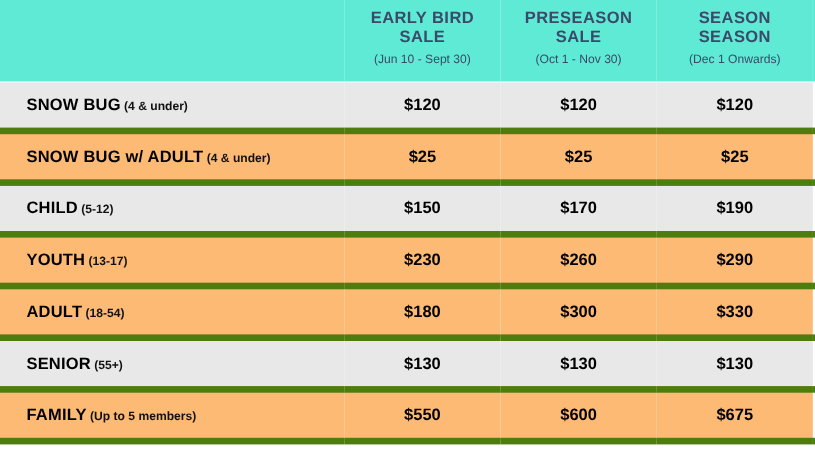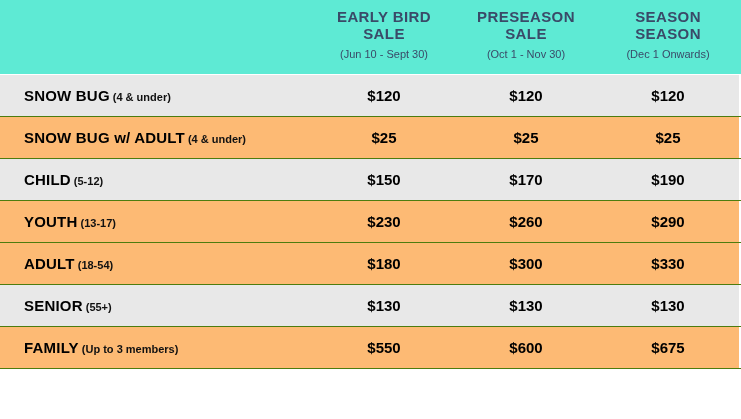--- a/index.html
+++ b/index.html
@@ -47,21 +47,21 @@
     line-height: 13px;
   }
   .head-blank { height: 74px; }
 
   tbody tr.row-odd  td { background: #e8e8e8; }
   tbody tr.row-even td { background: #fdba74; }
 
   tbody td {
     height: 41px;
     border-top: 1px solid #ffffff;
-    border-bottom: 1px solid #4d7c0f;
+    border-bottom: 6px solid #4d7c0f;
     padding: 0;
   }
   td.label-cell {
     padding-left: 24px;
     color: #000000;
     white-space: nowrap;
   }
   .label-main {
     font-size: 15px;
     font-weight: bold;
@@ -175,21 +175,21 @@
       <td class="label-cell">
         <span class="label-main">SENIOR</span><span class="label-note">(55+)</span>
       </td>
       <td class="price-cell">$130</td>
       <td class="price-cell">$130</td>
       <td class="price-cell">$130</td>
       <td class="pad-cell"></td>
     </tr>
     <tr class="row-even">
       <td class="label-cell">
-        <span class="label-main">FAMILY</span><span class="label-note">(Up to 3 members)</span>
+        <span class="label-main">FAMILY</span><span class="label-note">(Up to 5 members)</span>
       </td>
       <td class="price-cell">$550</td>
       <td class="price-cell">$600</td>
       <td class="price-cell">$675</td>
       <td class="pad-cell"></td>
     </tr>
   </tbody>
 </table>
 
 </body></html>

